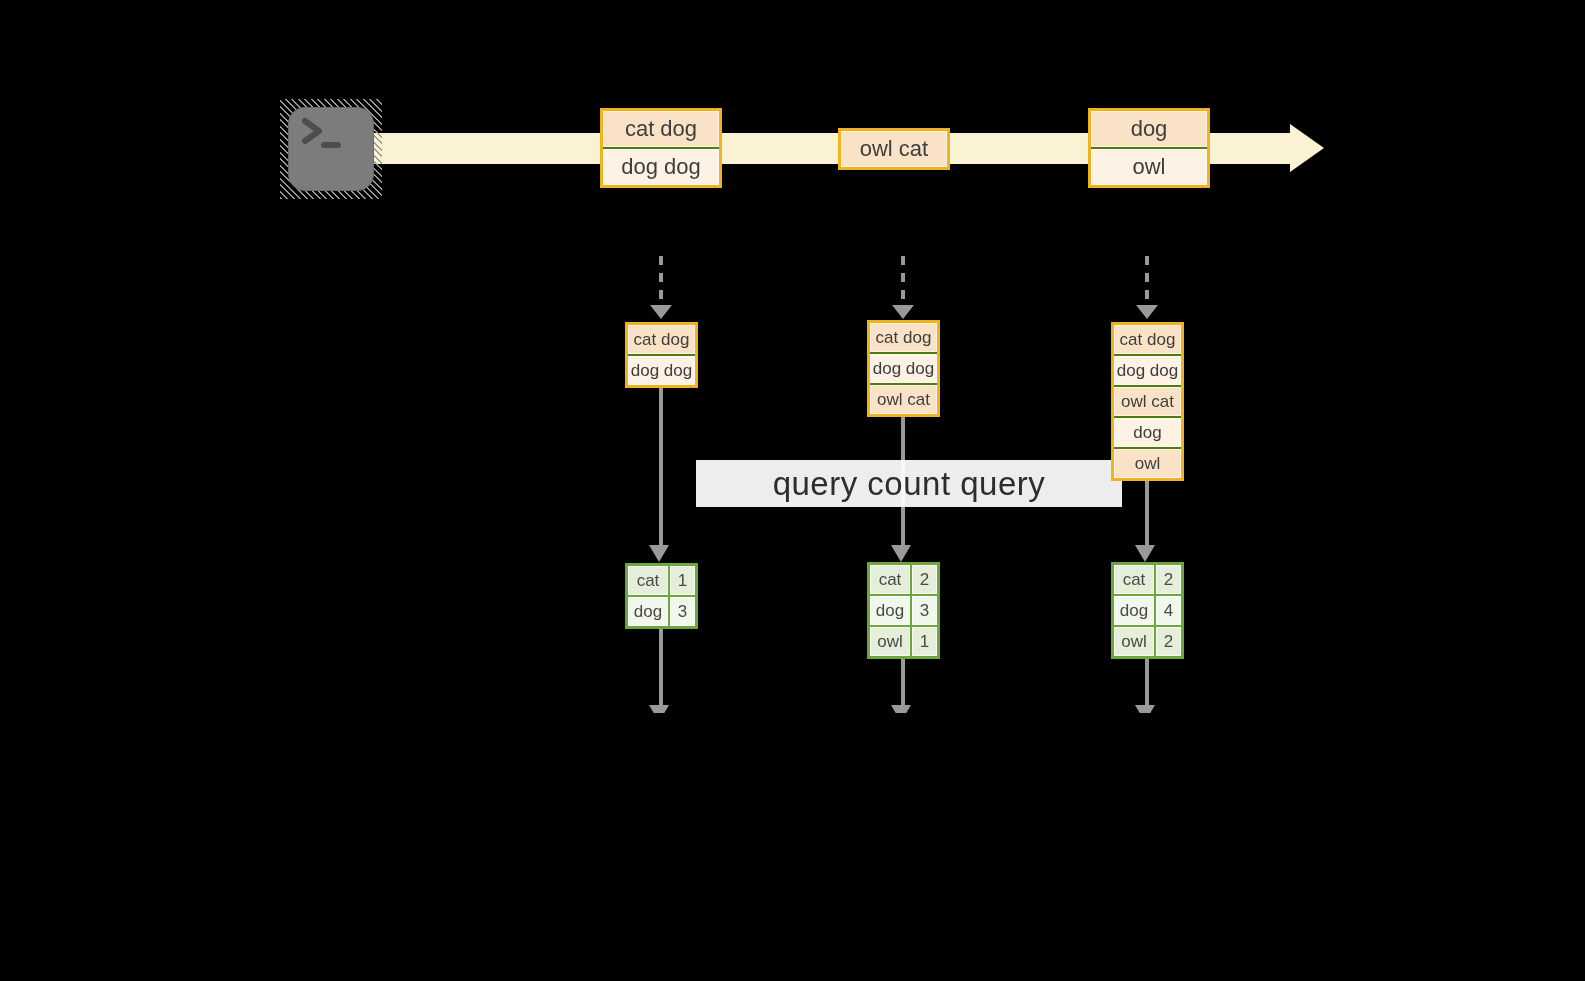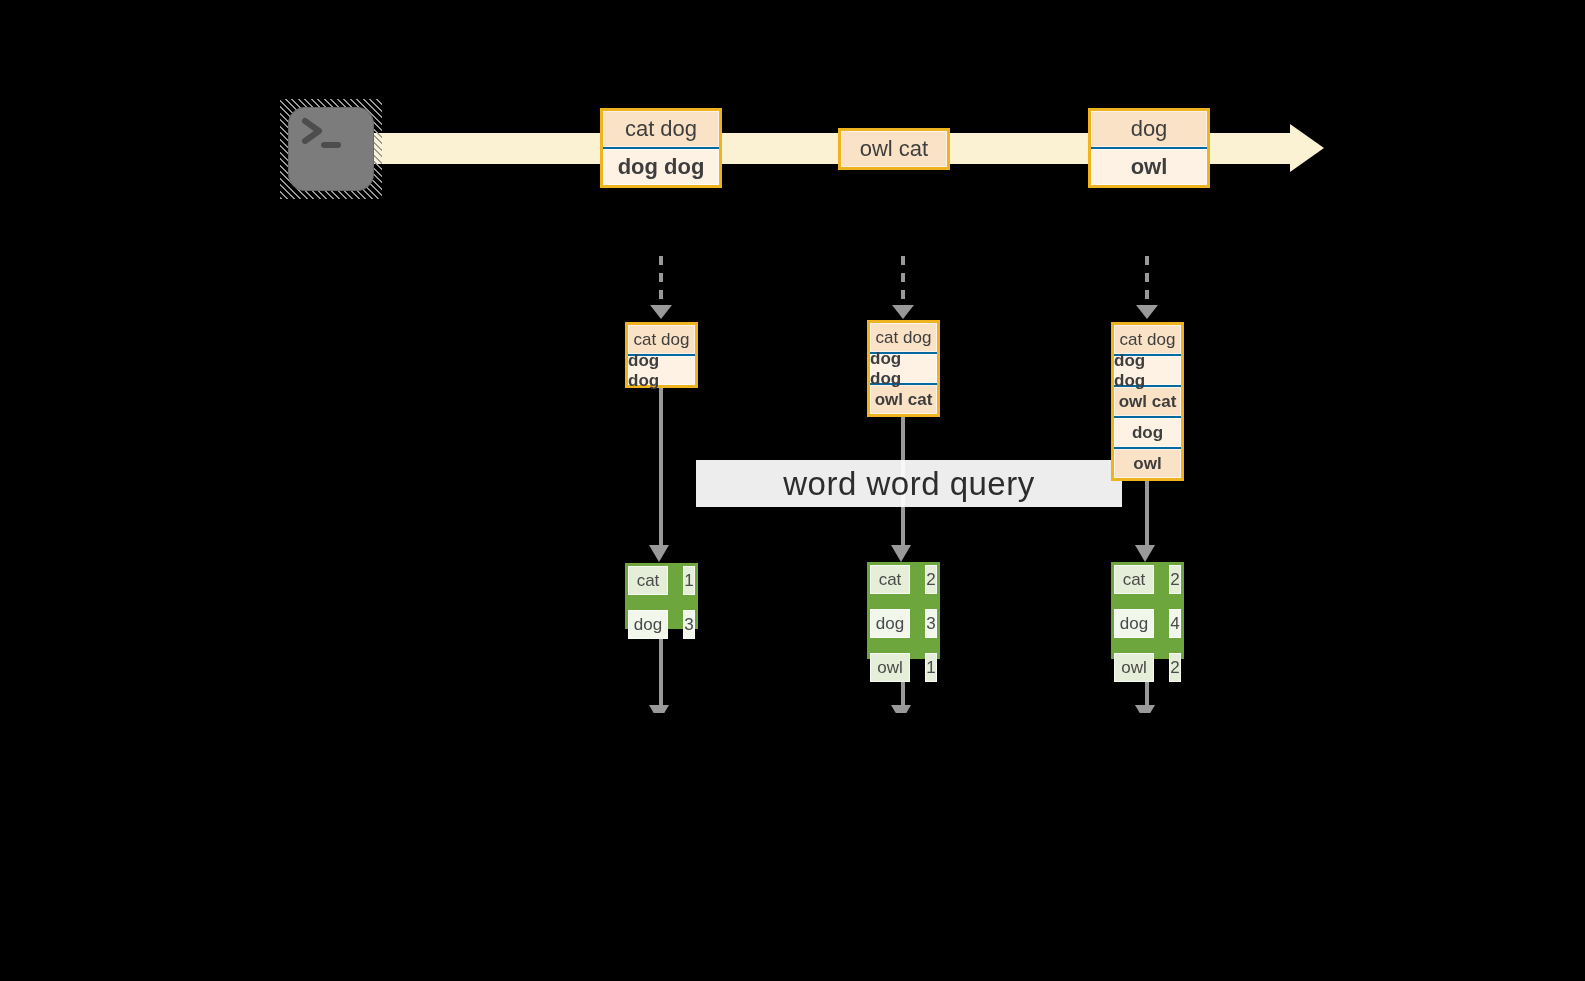--- a/index.html
+++ b/index.html
@@ -14,41 +14,41 @@
 
   
   .hatch{background:repeating-linear-gradient(45deg,#9a9a9a 0 1.6px,rgba(0,0,0,0) 1.6px 4.6px);z-index:2;}
   .term-inner{position:absolute;background:#7c7c7c;
               box-shadow:inset 0 0 0 1px rgba(0,0,0,0.15);}
 
   
   .obox{border:3px solid #F0B320;z-index:3;background:#F0B320;}
   .orow{display:flex;align-items:center;justify-content:center;
         box-shadow:inset 0 0 0 1px rgba(255,255,255,0.55);}
-  .orow + .orow{border-top:2px solid #0369a1;font-weight:bold;}
+  .orow + .orow{border-top:2px solid #4d7c0f;}
   .peach-d{background:#FAE2C6;}
   .peach-l{background:#FDF2E4;}
   .big-row{height:36px;font-size:22px;}
   .small-row{height:29px;font-size:17px;}
 
   
   .dash{width:4px;background:repeating-linear-gradient(180deg,#999 0 9px,rgba(0,0,0,0) 9px 17px);z-index:1;}
   .dash-head{width:0;height:0;border-left:11px solid transparent;border-right:11px solid transparent;
              border-top:14px solid #999;z-index:1;}
   .vline{width:4px;background:#999;z-index:1;}
   .vhead{width:0;height:0;border-left:10px solid transparent;border-right:10px solid transparent;
          border-top:17px solid #999;z-index:1;}
 
   
   .qband{background:rgba(255,255,255,0.93);z-index:2;display:flex;align-items:center;justify-content:center;}
   .qband span{font-size:33px;color:#2d2d2d;letter-spacing:0.5px;}
 
   
   .gtable{border:3px solid #6CA63C;background:#6CA63C;display:grid;
-          grid-template-columns:40px 1fr;gap:15px;grid-auto-rows:29px;z-index:3;}
+          grid-template-columns:40px 1fr;gap:2px;grid-auto-rows:29px;z-index:3;}
   .gcell{display:flex;align-items:center;justify-content:center;font-size:17px;color:#4a4a4a;
          box-shadow:inset 0 0 0 1px rgba(255,255,255,0.7);}
   .g-dark{background:#E5EED8;}
   .g-light{background:#F2F7EC;}
 </style>
 </head>
 <body>
 
 <div class="canvas">
 
@@ -101,21 +101,21 @@
   </div>
 
   <div class="abs vline" style="left:659px;top:388px;height:157px;"></div>
   <div class="abs vhead" style="left:649px;top:545px;"></div>
   <div class="abs vline" style="left:901px;top:417px;height:128px;"></div>
   <div class="abs vhead" style="left:891px;top:545px;"></div>
   <div class="abs vline" style="left:1145px;top:481px;height:64px;"></div>
   <div class="abs vhead" style="left:1135px;top:545px;"></div>
 
   <div class="abs qband" style="left:696px;top:460px;width:426px;height:47px;">
-    <span>word word query</span>
+    <span>query count query</span>
   </div>
 
   <div class="abs gtable" style="left:625px;top:563px;width:73px;height:66px;">
     <div class="gcell g-dark">cat</div>
     <div class="gcell g-dark">1</div>
     <div class="gcell g-light">dog</div>
     <div class="gcell g-light">3</div>
   </div>
   <div class="abs gtable" style="left:867px;top:562px;width:73px;height:97px;">
     <div class="gcell g-dark">cat</div>

